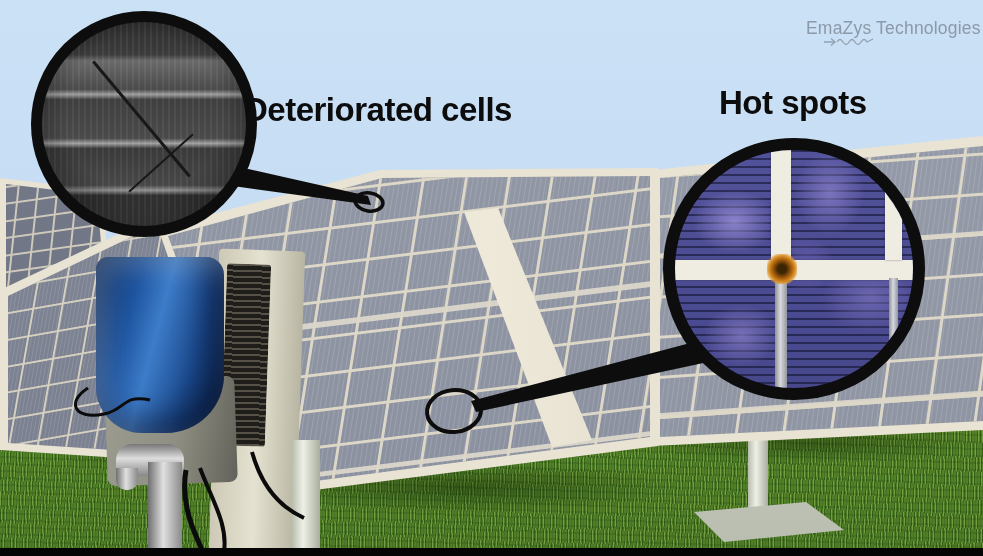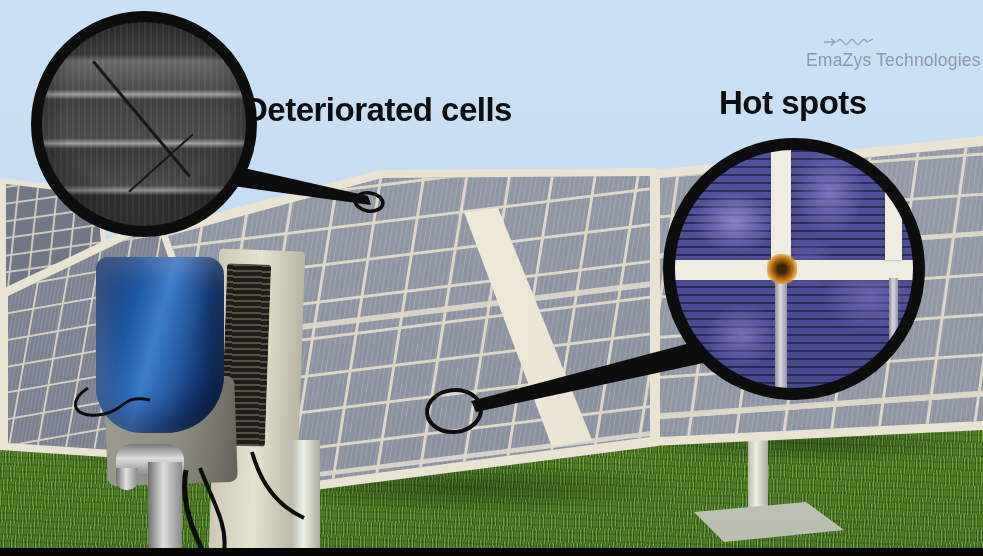--- a/index.html
+++ b/index.html
@@ -95,21 +95,21 @@
   .band{position:absolute;background:#efece2;box-shadow:0 0 2px rgba(40,40,60,.5);}
   .busbar{position:absolute;background:linear-gradient(90deg,#8e9097,#d7d9de 45%,#9597a0);}
   .hotspot{position:absolute;left:92px;top:104px;width:30px;height:30px;
     background:radial-gradient(circle,#3a2505 0 20%,#8a4d0a 38%,#c87a14 55%,rgba(224,154,48,.8) 68%,rgba(224,154,48,0) 78%);}
 
   
   .callouts{left:0;top:0;width:983px;height:556px;z-index:15;pointer-events:none;}
   .label{z-index:30;color:#0c0c0c;font-weight:700;font-size:33px;letter-spacing:-.5px;white-space:nowrap;}
   .lbl-det{left:244px;top:91px;}
   .lbl-hot{left:719px;top:84px;}
-  .logo{z-index:30;left:806px;top:18px;color:#8b99a8;font-size:17.5px;letter-spacing:.2px;white-space:nowrap;margin-top:32px;}
+  .logo{z-index:30;left:806px;top:18px;color:#8b99a8;font-size:17.5px;letter-spacing:.2px;white-space:nowrap;}
   .squiggle{z-index:30;left:822px;top:36px;}
   .bottombar{left:0;top:548px;width:983px;height:8px;background:#050505;z-index:40;}
 </style>
 </head>
 <body>
 
 <div class="stage">
 
   <div class="abs grass"></div>
   <div class="abs gshadow sh1"></div>

